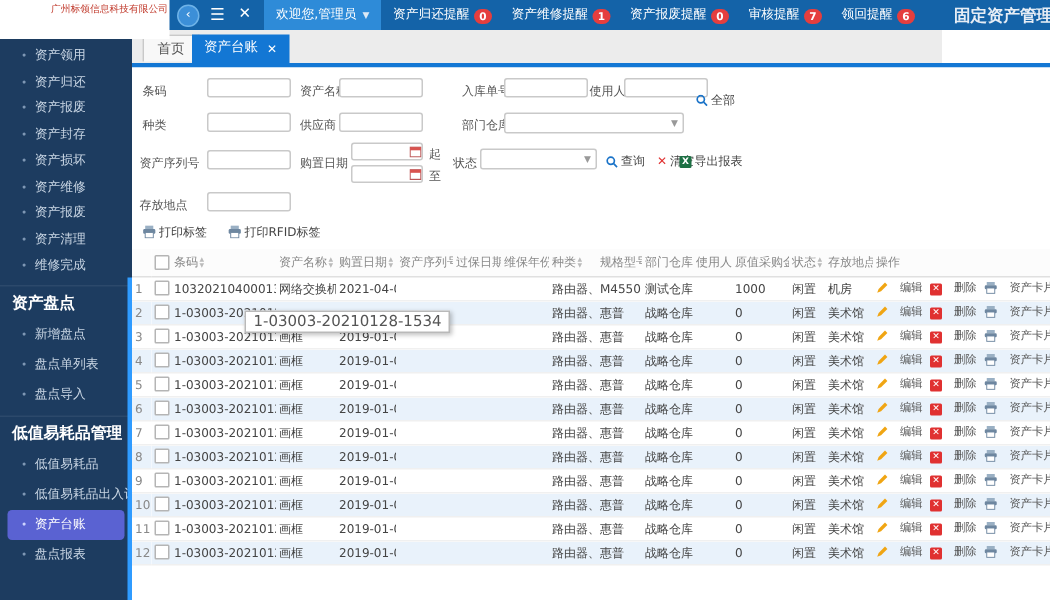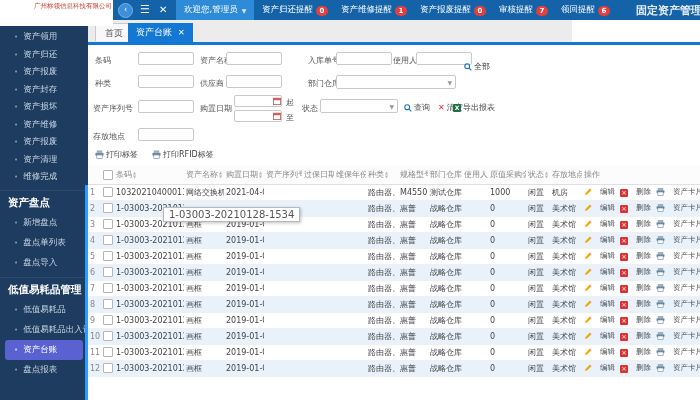--- a/index.html
+++ b/index.html
@@ -26,21 +26,21 @@
   .nav-item{height:20px;display:flex;align-items:center;gap:5px;padding-left:14px;color:#c9d6e4;font-size:8.5px;cursor:pointer;white-space:nowrap;}
   .nav-item.compact{height:17.5px;}
   .bullet{color:#7e97b4;font-size:7px;}
   .nav-item.selected{background:#5a62d2;border-radius:3px;margin:0 5px;padding-left:9px;color:#fff;}
   .nav-item.selected .bullet{color:#cdd3ff;}
   .group-header{height:22px;line-height:22px;padding-left:8px;color:#fff;font-size:10.5px;font-weight:bold;border-top:1px solid rgba(255,255,255,.07);margin-top:4px;white-space:nowrap;}
   .scroll-thumb{position:absolute;right:0;top:165px;width:3px;height:215px;background:#2f9bff;}
 
   
   .main{position:absolute;left:88px;top:20px;width:612px;height:380px;background:#fff;}
-  .tabbar{position:absolute;left:0;top:0;width:484px;height:22px;background:#ececec;}
+  .tabbar{position:absolute;left:0;top:0;width:540px;height:22px;background:#ececec;}
   .tab-home{position:absolute;left:7px;top:3px;height:18px;line-height:18px;padding:0 9px;background:#f8f8f8;border:1px solid #c9c9c9;border-bottom:none;font-size:9px;color:#555;cursor:pointer;box-sizing:border-box;}
   .tab-active{position:absolute;left:40px;top:3px;height:19px;padding:0 8px;background:#1377d4;color:#fff;font-size:9px;line-height:19px;display:flex;align-items:center;gap:6px;cursor:pointer;}
   .tab-close{font-size:8px;line-height:8px;cursor:pointer;}
   .blue-line{position:absolute;left:0;top:22px;width:612px;height:3px;background:#1377d4;}
 
   .filter{position:absolute;left:0;top:25px;width:612px;height:121px;background:#fff;font-size:8px;color:#555;}
   .flabel{position:absolute;font-size:8px;color:#555;white-space:nowrap;}
   .finput{position:absolute;height:13px;width:56px;border:1px solid #c9c9c9;border-radius:2px;background:#fff;box-sizing:border-box;font-size:8px;padding:0 2px;}
   .fselect{position:absolute;height:14px;border:1px solid #c9c9c9;border-radius:2px;background:#fff;box-sizing:border-box;display:flex;align-items:center;justify-content:flex-end;padding-right:3px;cursor:pointer;}
   .fselect .caret{color:#999;font-size:6px;}

